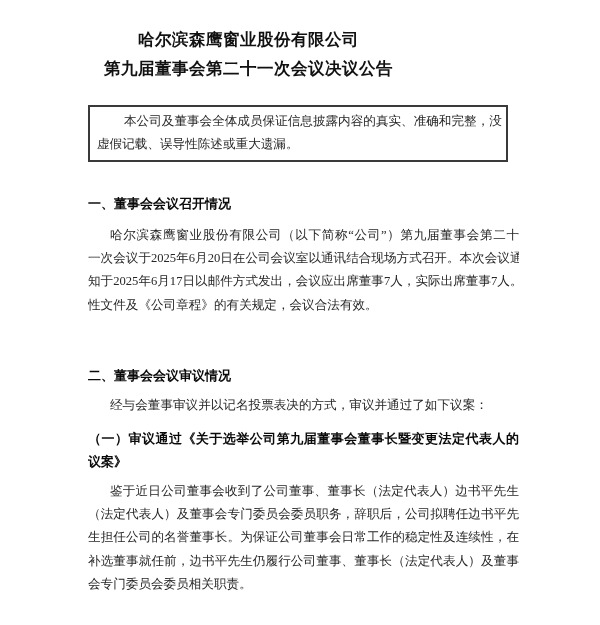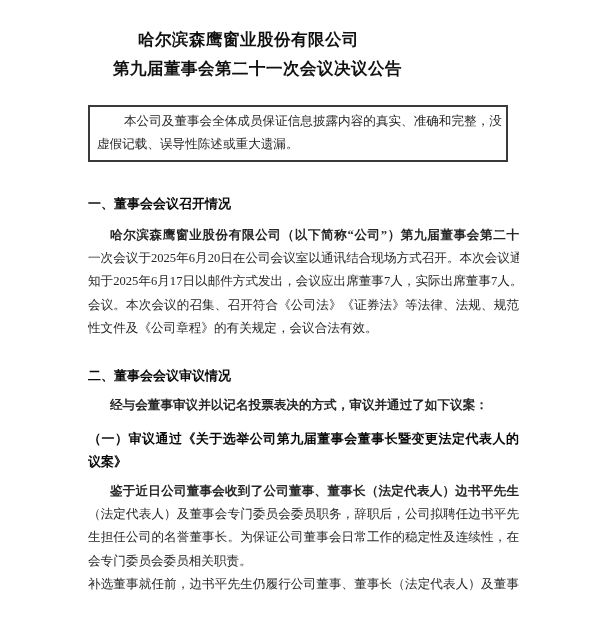--- a/index.html
+++ b/index.html
@@ -12,40 +12,40 @@
   .page{position:absolute;inset:0;background:#ffffff;}
 
   
   .tline{
     position:absolute;left:0;width:497px;
     text-align:center;font-weight:bold;color:#111111;
     font-size:16.5px;line-height:22px;height:22px;
     letter-spacing:0.5px;
   }
   .t1{top:29px;}
-  .t2{top:58px;margin-left:9px;}
+  .t2{top:58px;}
 
   
   .disc-box{
     position:absolute;left:88px;top:105px;width:420px;height:57px;
     border:2px solid #3a3a3a;box-sizing:border-box;
     padding:3px 6px 0 7px;
   }
   .disc-box .ln{width:405px;}
 
   
   .ln{
     height:23.2px;line-height:23.2px;
     font-size:12.6px;color:#262626;
     text-align:justify;text-align-last:justify;
     overflow:hidden;white-space:nowrap;
     box-sizing:border-box;width:431px;
   }
   .ln.end{text-align-last:left;white-space:nowrap;}
-  .ln.ind{padding-left:22px;font-weight:bold;}
+  .ln.ind{padding-left:22px;}
   .ln.ind27{padding-left:27px;}
 
   
   .blk{position:absolute;left:88px;width:431px;}
   .h1b{top:192px;}
   .p1b{top:224px;}
   .h2b{top:364px;}
   .p2b{top:394px;}
   .h3b{top:427px;}
   .p3b{top:480px;}
@@ -73,38 +73,37 @@
   </div>
 
   <div class="blk h1b">
     <div class="hline ind">一、董事会会议召开情况</div>
   </div>
 
   <div class="blk p1b">
     <div class="ln ind">哈尔滨森鹰窗业股份有限公司（以下简称“公司”）第九届董事会第二十</div>
     <div class="ln">一次会议于2025年6月20日在公司会议室以通讯结合现场方式召开。本次会议通</div>
     <div class="ln">知于2025年6月17日以邮件方式发出，会议应出席董事7人，实际出席董事7人。</div>
-    <div class="ln">会议。本次会议的召集、召开符合《公司法》《证券法》等法律、法规、规范</div>
     <div class="ln end">性文件及《公司章程》的有关规定，会议合法有效。</div>
   </div>
 
   <div class="blk h2b">
     <div class="hline ind">二、董事会会议审议情况</div>
   </div>
 
   <div class="blk p2b">
     <div class="ln ind end">经与会董事审议并以记名投票表决的方式，审议并通过了如下议案：</div>
   </div>
 
   <div class="blk h3b">
     <div class="hline just ind17">（一）审议通过《关于选举公司第九届董事会董事长暨变更法定代表人的</div>
     <div class="hline">议案》</div>
   </div>
 
   <div class="blk p3b">
     <div class="ln ind">鉴于近日公司董事会收到了公司董事、董事长（法定代表人）边书平先生</div>
     <div class="ln">（法定代表人）及董事会专门委员会委员职务，辞职后，公司拟聘任边书平先</div>
     <div class="ln">生担任公司的名誉董事长。为保证公司董事会日常工作的稳定性及连续性，在</div>
+    <div class="ln">补选董事就任前，边书平先生仍履行公司董事、董事长（法定代表人）及董事</div>
     <div class="ln end">会专门委员会委员相关职责。</div>
-    <div class="ln">补选董事就任前，边书平先生仍履行公司董事、董事长（法定代表人）及董事</div>
   </div>
 
 </div>
 
 </body></html>

